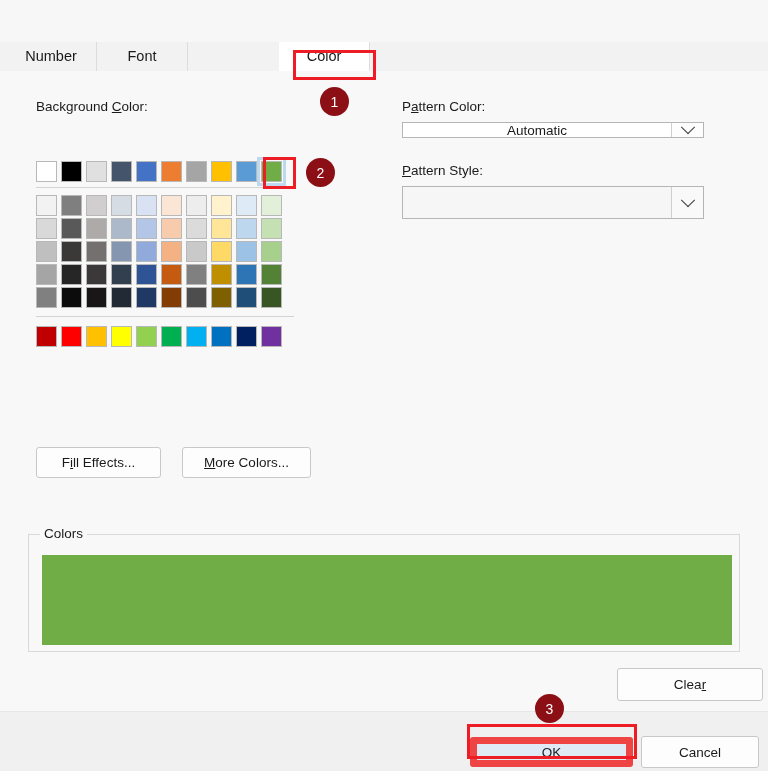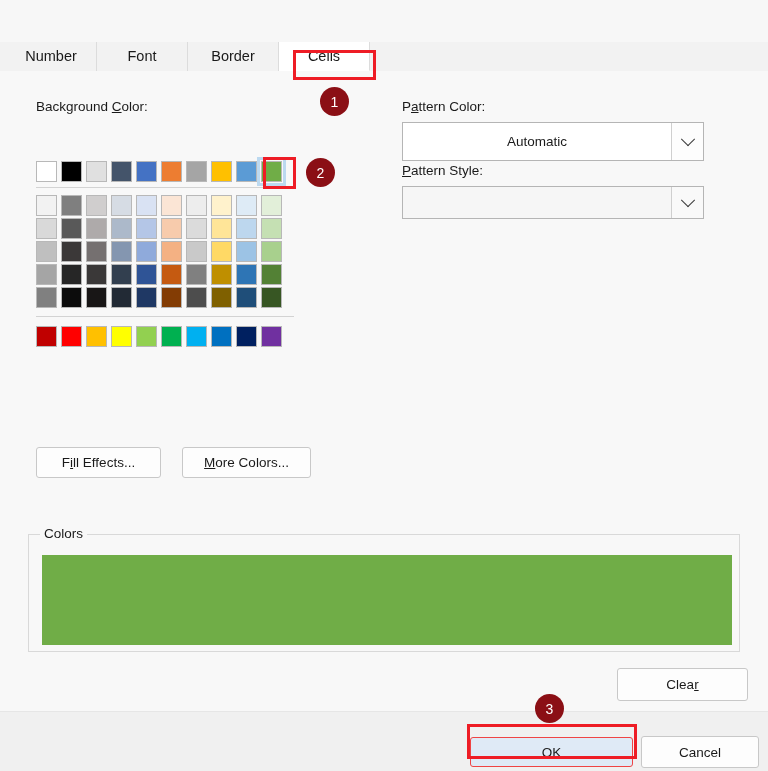--- a/index.html
+++ b/index.html
@@ -213,21 +213,21 @@
     align-items: center;
     justify-content: center;
   }
   .chev {
     display: block;
     width: 9px; height: 9px;
     border-right: 1.6px solid #3a3a3a;
     border-bottom: 1.6px solid #3a3a3a;
     transform: rotate(45deg) translate(-2px,-2px);
   }
-  #pattern-color-combo { left: 402px; top: 51px;  width: 302px; height: 39px; }
+  #pattern-color-combo { left: 402px; top: 51px;  width: 302px; height: 16px; }
   #pattern-style-combo { left: 402px; top: 115px; width: 302px; height: 33px;
                          background: #f6f6f6; }
   #pattern-style-combo .combo-arrow { background: #f9f9f9; }
 
   
   .groupbox {
     position: absolute;
     left: 28px; top: 463px;
     width: 712px; height: 118px;
     border: 1px solid #d9d9d9;
@@ -259,23 +259,23 @@
     left: 0; top: 50px;
     width: 768px; height: 1px;
     background: #e6e6e6;
   }
   .footer-bottom {
     position: absolute;
     left: 0; top: 51px;
     width: 768px; height: 59px;
     background: #f0f0f0;
   }
-  #clear-btn  { position: absolute; left: 617px; top: 7px;  width: 131px; height: 33px; }
+  #clear-btn  { position: absolute; left: 617px; top: 7px;  width: 146px; height: 33px; }
   #ok-btn     { position: absolute; left: 470px; top: 76px; width: 163px; height: 30px;
-                background: #dfeaf6; border: 1px solid #ef4444; }
+                background: #dfeaf6; border: 7px solid #ef4444; }
   #cancel-btn { position: absolute; left: 641px; top: 75px; width: 118px; height: 32px; }
 
   
   .watermark {
     position: absolute;
     left: 303px; top: 726px;
     width: 160px; height: 34px;
     opacity: .55;
     display: flex;
     align-items: center;
@@ -334,22 +334,21 @@
 </style>
 </head>
 <body>
 
 <div class="dialog">
 
 
   <div class="tabstrip">
     <div class="tab" id="tab0">Number</div>
     <div class="tab" id="tab1">Font</div>
-    <div class="tab" id="tab2">Border</div>
-    <div class="tab active" id="tab3">Cells</div>
+    <div class="tab active" id="tab3">Color</div>
   </div>
 
   <div class="panel">
 
     <div class="label" style="left:36px; top:28px;">
       <span>Background </span><u>C</u><span>olor:</span>
     </div>
 
 
     <div class="palette">

